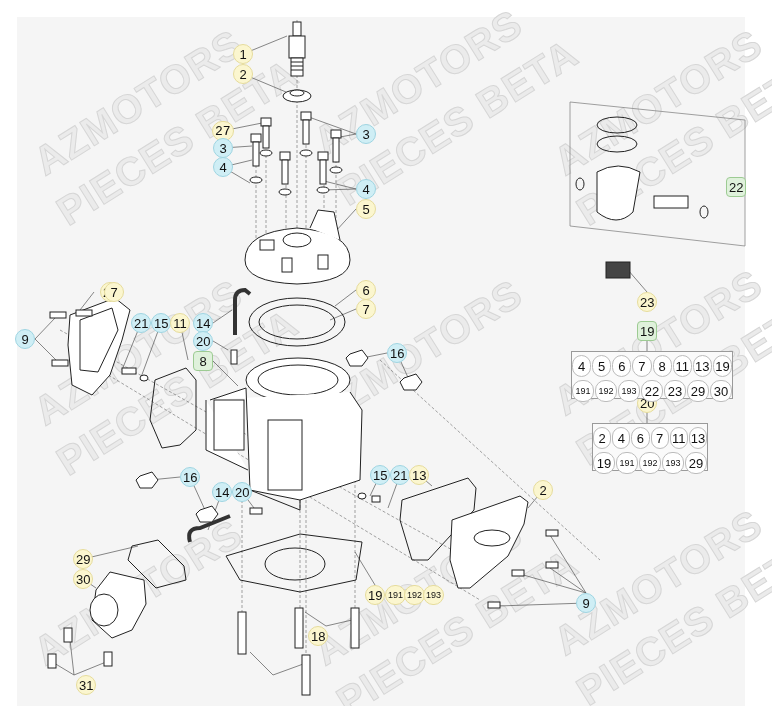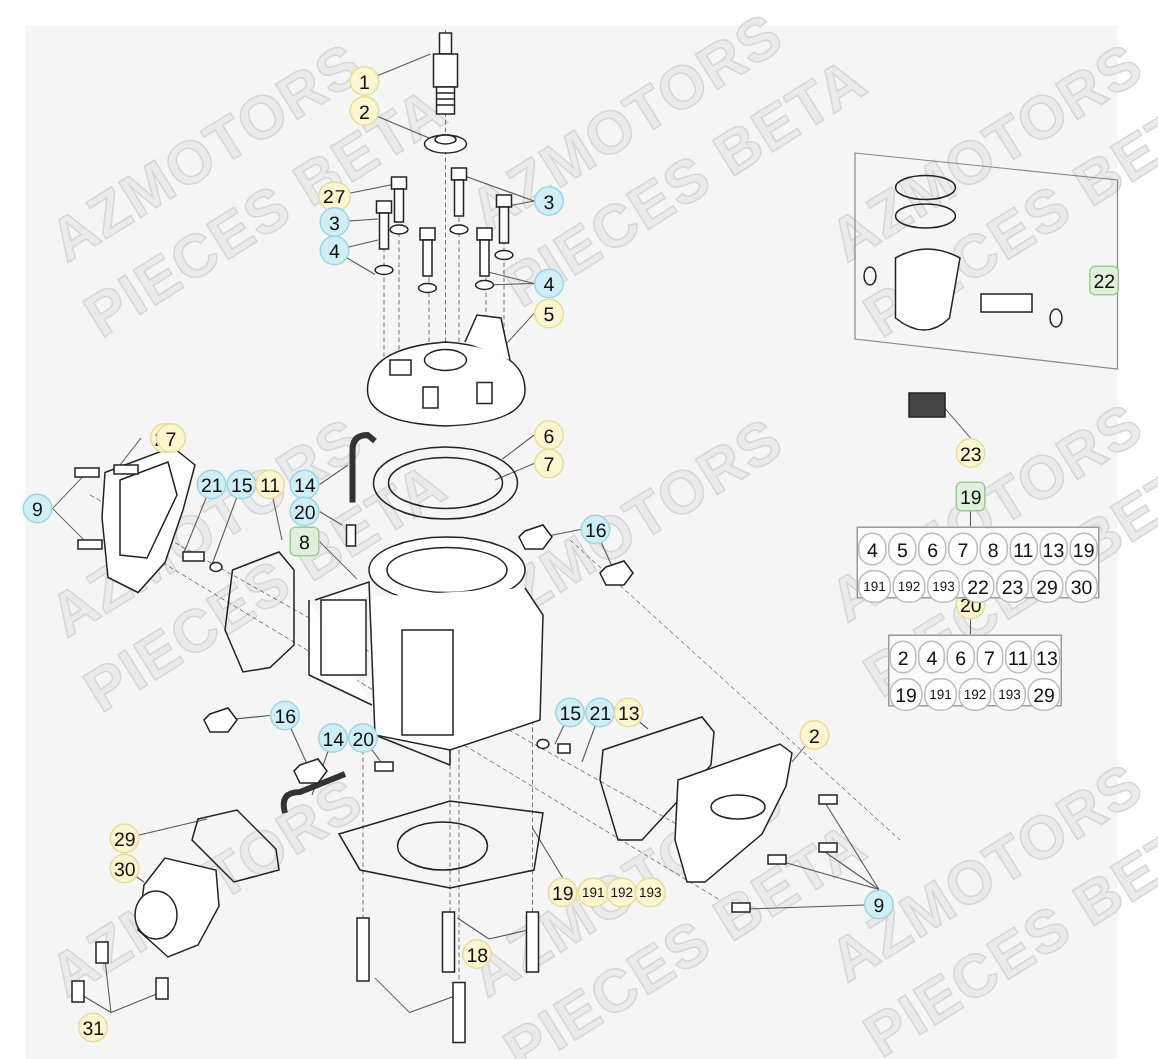--- a/index.html
+++ b/index.html
@@ -325,21 +325,21 @@
   </div>
 <div class="lbl y" style="left:423px;top:585px;font-size:9px;">
     <span>193</span>
   </div>
 <div class="lbl y" style="left:73px;top:549px;">
     <span>29</span>
   </div>
 <div class="lbl y" style="left:73px;top:569px;">
     <span>30</span>
   </div>
-<div class="lbl y" style="left:52px;top:675px;">
+<div class="lbl y" style="left:76px;top:675px;">
     <span>31</span>
   </div>
 <div class="lbl y" style="left:263px;top:675px;margin-top:33px;">
     <span>17</span>
   </div>
 <div class="lbl y" style="left:308px;top:626px;">
     <span>18</span>
   </div>
 <div class="lbl g" style="left:726px;top:177px;">
     <span>22</span>

